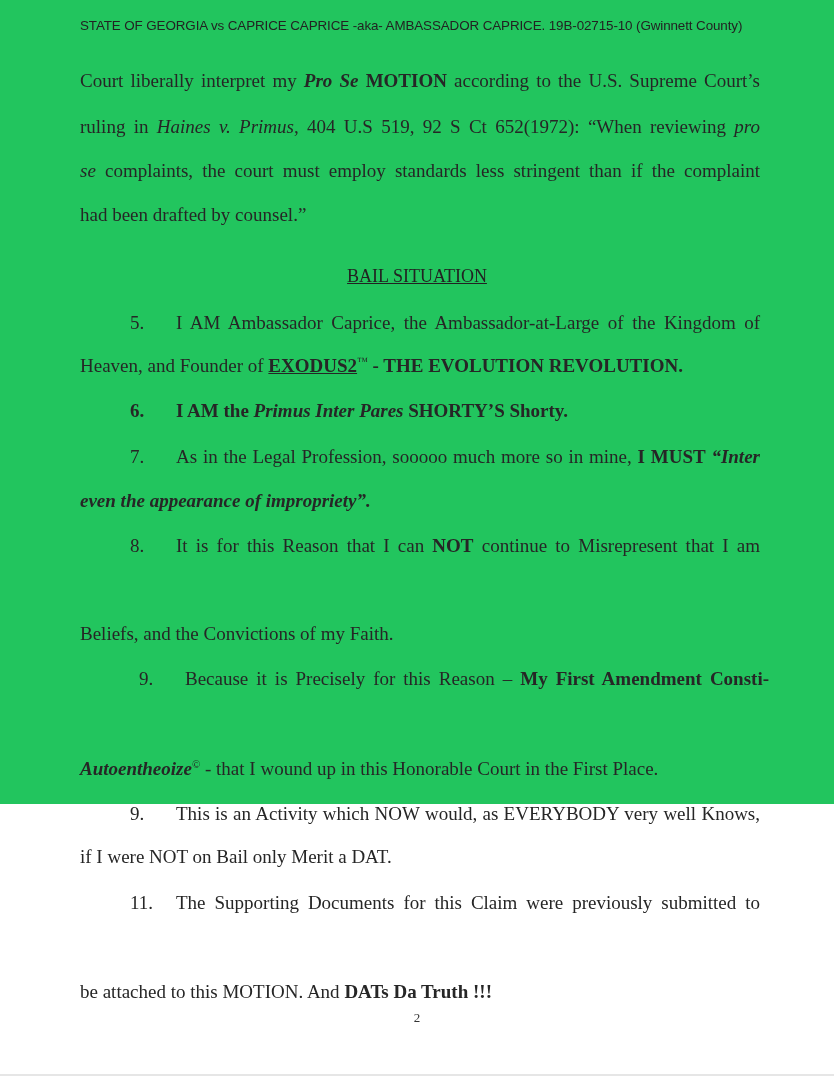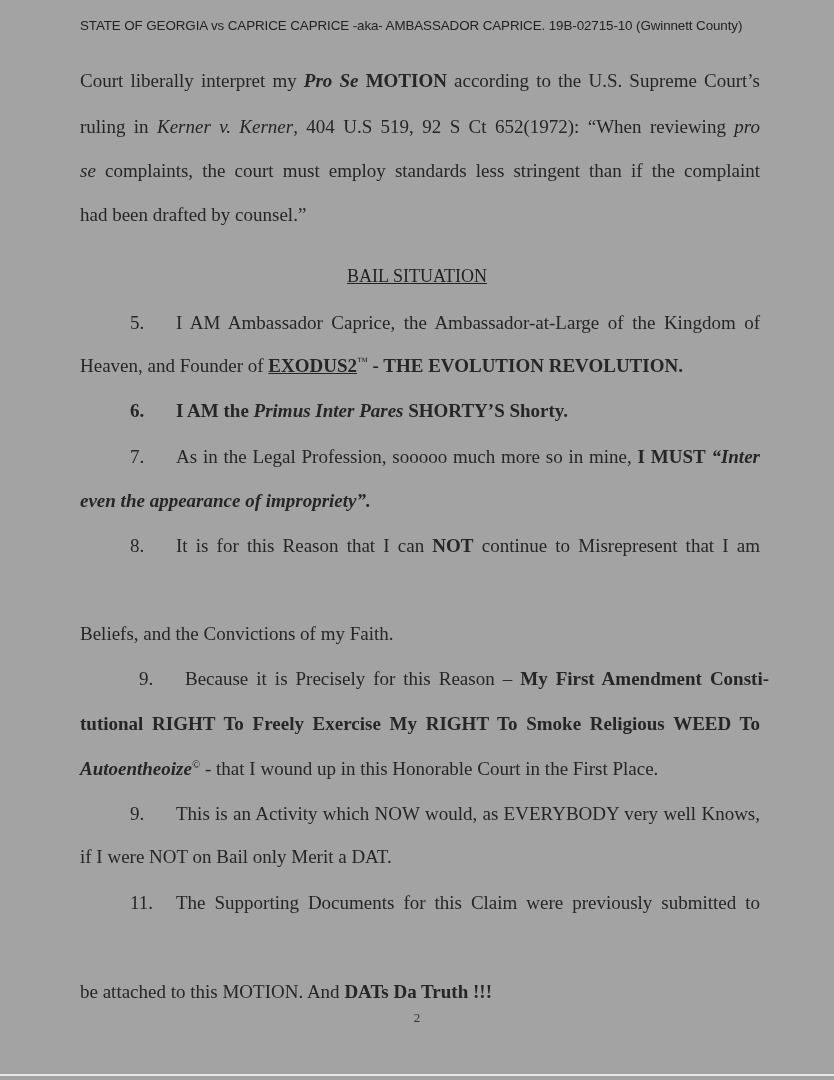--- a/index.html
+++ b/index.html
@@ -1,18 +1,18 @@
 <!DOCTYPE html>
 <html><head>
 <meta charset="utf-8">
 <style>
   html, body { margin:0; padding:0; background:#ffffff; }
   body { width:834px; height:1080px; position:relative; overflow:hidden; color:#2a2a2a;
          font-family:"Liberation Serif","DejaVu Serif",serif; }
-  .page { position:absolute; left:0; top:0; width:834px; height:1080px; background:#a3a3a3; }
+  .page { position:absolute; left:0; top:0; width:834px; height:804px; background:#22c55e; }
   .header { position:absolute; left:80px; top:18px; font-family:"Liberation Sans","DejaVu Sans",sans-serif;
             font-size:13.4px; letter-spacing:-0.1px; color:#222; white-space:nowrap; }
   .line { position:absolute; left:80px; font-size:19px; white-space:nowrap; color:#262626; }
   .just { width:680px; text-align:justify; text-align-last:justify; }
   .ind { left:130px; }
   .num { display:inline-block; width:46px; }
   .b { font-weight:bold; }
   .i { font-style:italic; }
   .u { text-decoration:underline; }
   .sup { font-size:11px; vertical-align:super; line-height:0; }
@@ -21,39 +21,38 @@
   .pagenum { position:absolute; top:1010px; left:0; width:834px; text-align:center; font-size:13px; color:#333; }
   .bottom-edge { position:absolute; left:0; top:1074px; width:834px; height:2px; background:#e6e6e6; }
 </style>
 </head>
 <body>
 
 <div class="page">
   <div class="header">STATE OF GEORGIA vs CAPRICE CAPRICE -aka- AMBASSADOR CAPRICE. 19B-02715-10 (Gwinnett County)</div>
 
   <div class="line just" style="top:70px"><span>Court liberally interpret my </span><span class="b i">Pro Se</span><span class="b"> MOTION</span><span> according to the U.S. Supreme Court’s</span></div>
-  <div class="line just" style="top:116px"><span>ruling in </span><span class="i">Kerner v. Kerner</span><span>, 404 U.S 519, 92 S Ct 652(1972): “When reviewing </span><span class="i">pro</span></div>
+  <div class="line just" style="top:116px"><span>ruling in </span><span class="i">Haines v. Primus</span><span>, 404 U.S 519, 92 S Ct 652(1972): “When reviewing </span><span class="i">pro</span></div>
   <div class="line just" style="top:160px"><span class="i">se</span><span> complaints, the court must employ standards less stringent than if the complaint</span></div>
   <div class="line" style="top:204px">had been drafted by counsel.”</div>
 
   <div class="heading">BAIL SITUATION</div>
 
   <div class="line ind" style="top:312px; width:630px; text-align:justify; text-align-last:justify;"><span class="num">5.</span><span>I AM Ambassador Caprice, the Ambassador-at-Large of the Kingdom of</span></div>
   <div class="line" style="top:355px"><span>Heaven, and Founder of </span><span class="b u">EXODUS2</span><span class="sup">™</span><span class="b"> - THE EVOLUTION REVOLUTION.</span></div>
 
   <div class="line ind" style="top:400px"><span class="num b">6.</span><span class="b">I AM the </span><span class="b i">Primus Inter Pares</span><span class="b"> SHORTY’S Shorty.</span></div>
 
   <div class="line ind" style="top:446px; width:630px; text-align:justify; text-align-last:justify;"><span class="num">7.</span><span>As in the Legal Profession, sooooo much more so in mine, </span><span class="b">I MUST</span><span class="b i"> “Inter</span></div>
   <div class="line b i" style="top:490px">even the appearance of impropriety”.</div>
 
   <div class="line ind" style="top:535px; width:630px; text-align:justify; text-align-last:justify;"><span class="num">8.</span><span>It is for this Reason that I can </span><span class="b">NOT</span><span> continue to Misrepresent that I am</span></div>
   <div class="line" style="top:623px">Beliefs, and the Convictions of my Faith.</div>
 
   <div class="line ind" style="top:668px; width:630px; text-align:justify; text-align-last:justify;margin-left:9px;"><span class="num">9.</span><span>Because it is Precisely for this Reason – </span><span class="b">My First Amendment Consti-</span></div>
-  <div class="line just b" style="top:713px">tutional RIGHT To Freely Exercise My RIGHT To Smoke Religious WEED To</div>
   <div class="line" style="top:758px"><span class="b i">Autoentheoize</span><span class="sup">©</span><span> - that I wound up in this Honorable Court in the First Place.</span></div>
 
   <div class="line ind" style="top:803px; width:630px; text-align:justify; text-align-last:justify;"><span class="num">9.</span><span>This is an Activity which NOW would, as EVERYBODY very well Knows,</span></div>
   <div class="line" style="top:846px">if I were NOT on Bail only Merit a DAT.</div>
 
   <div class="line ind" style="top:892px; width:630px; text-align:justify; text-align-last:justify;"><span class="num">11.</span><span>The Supporting Documents for this Claim were previously submitted to</span></div>
   <div class="line" style="top:981px"><span>be attached to this MOTION. And </span><span class="b">DATs Da Truth !!!</span></div>
 
   <div class="pagenum">2</div>
   <div class="bottom-edge"></div>

